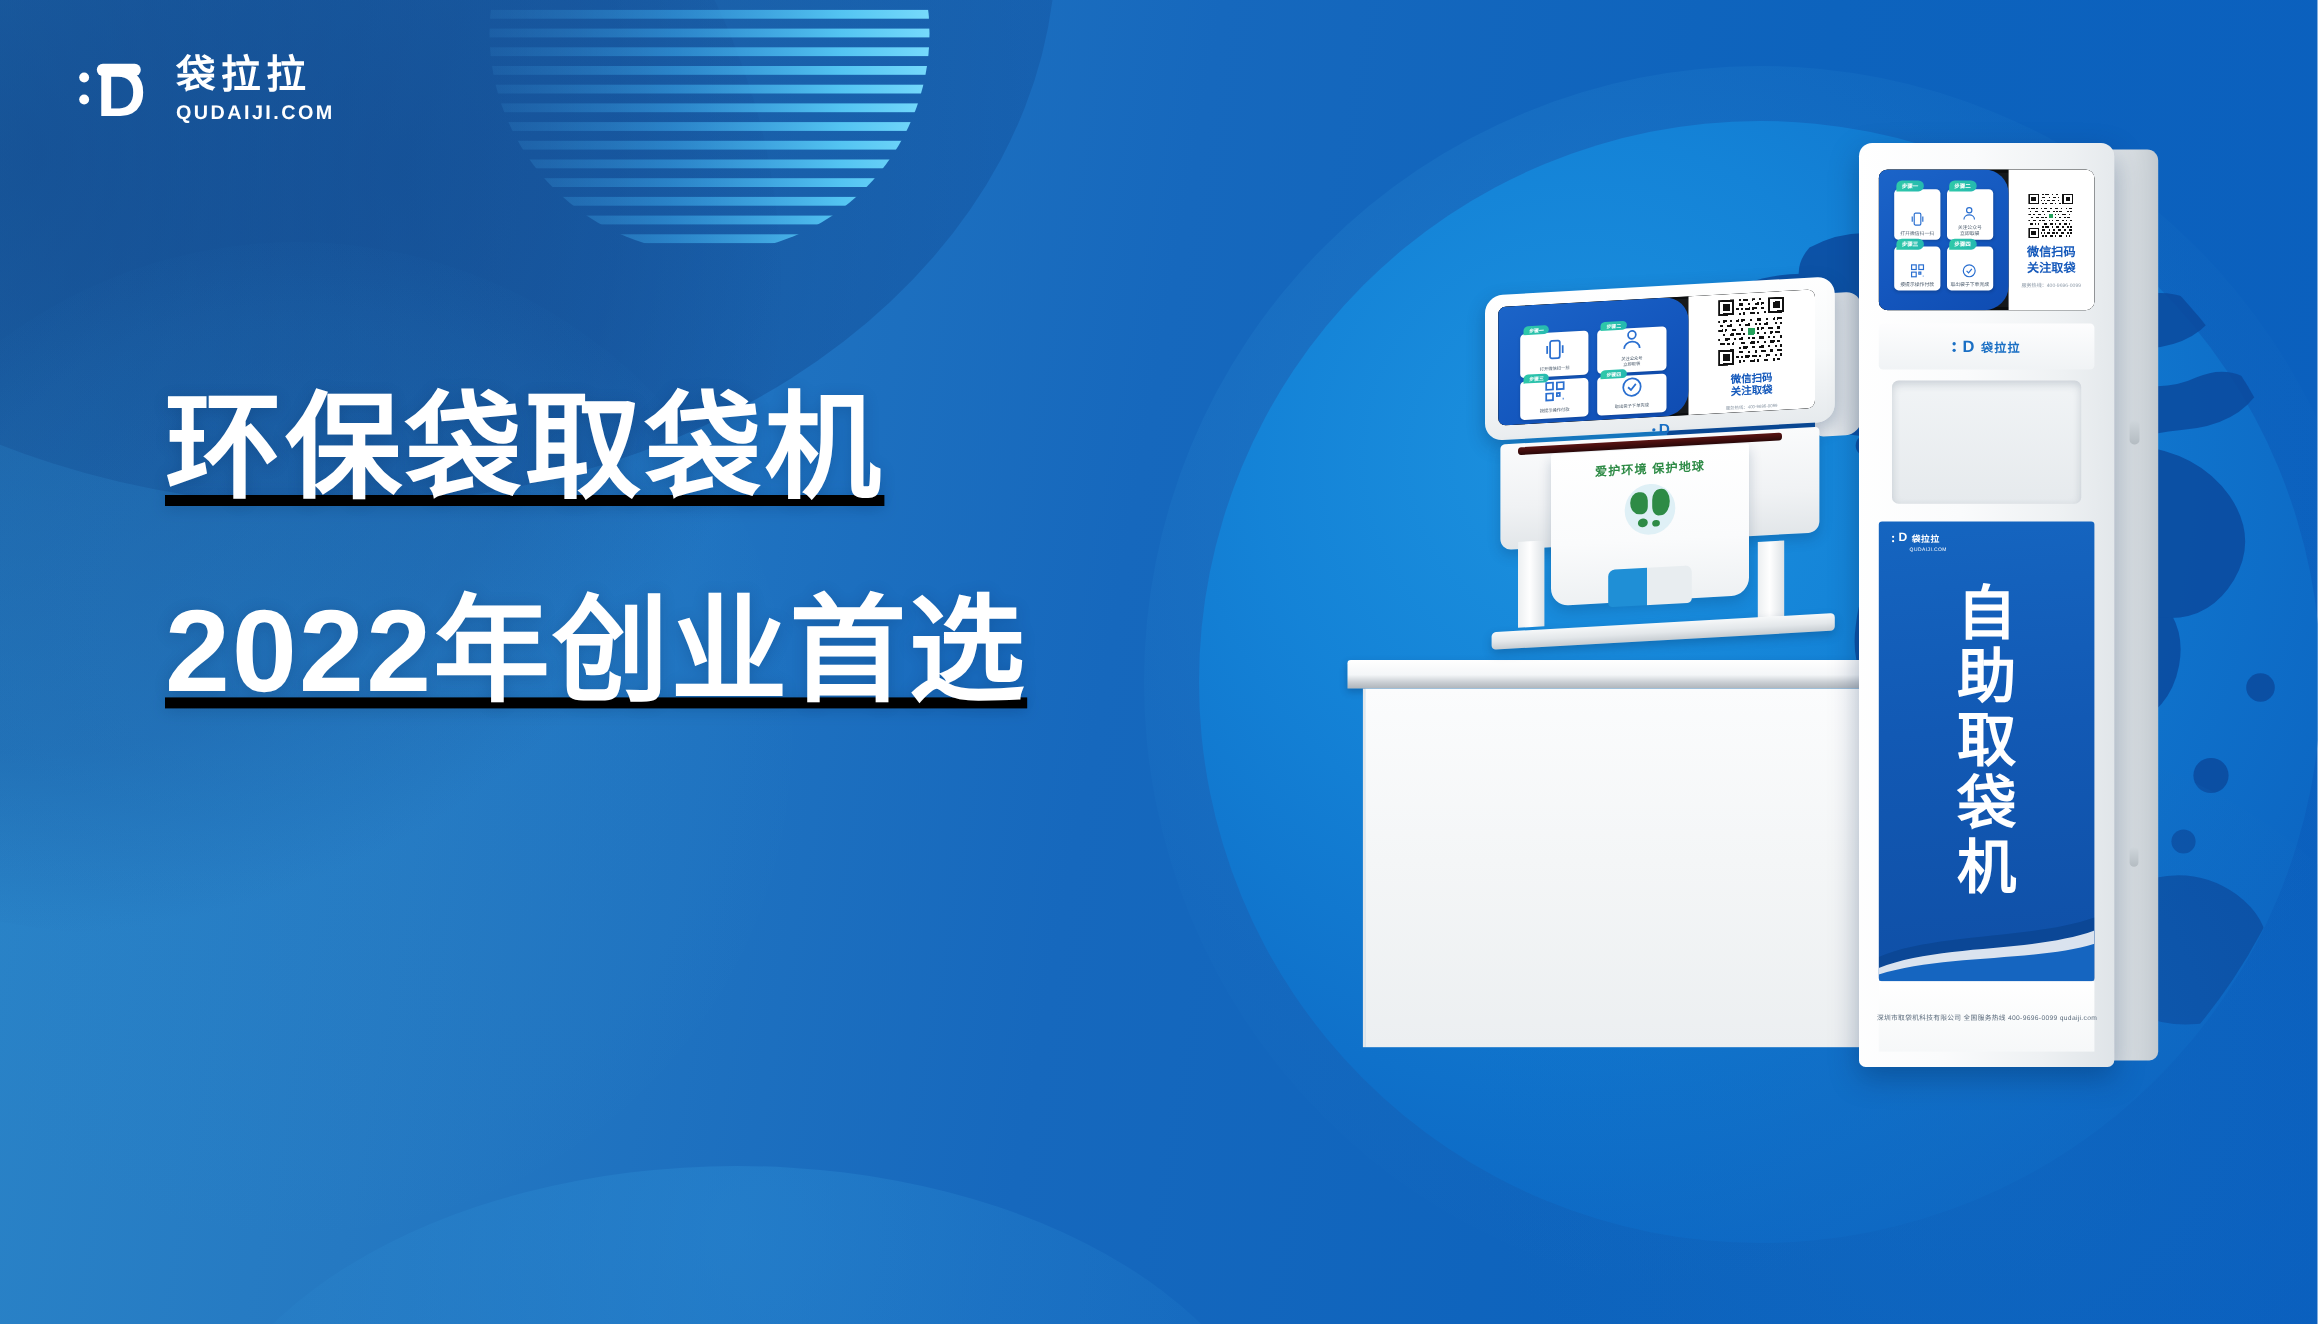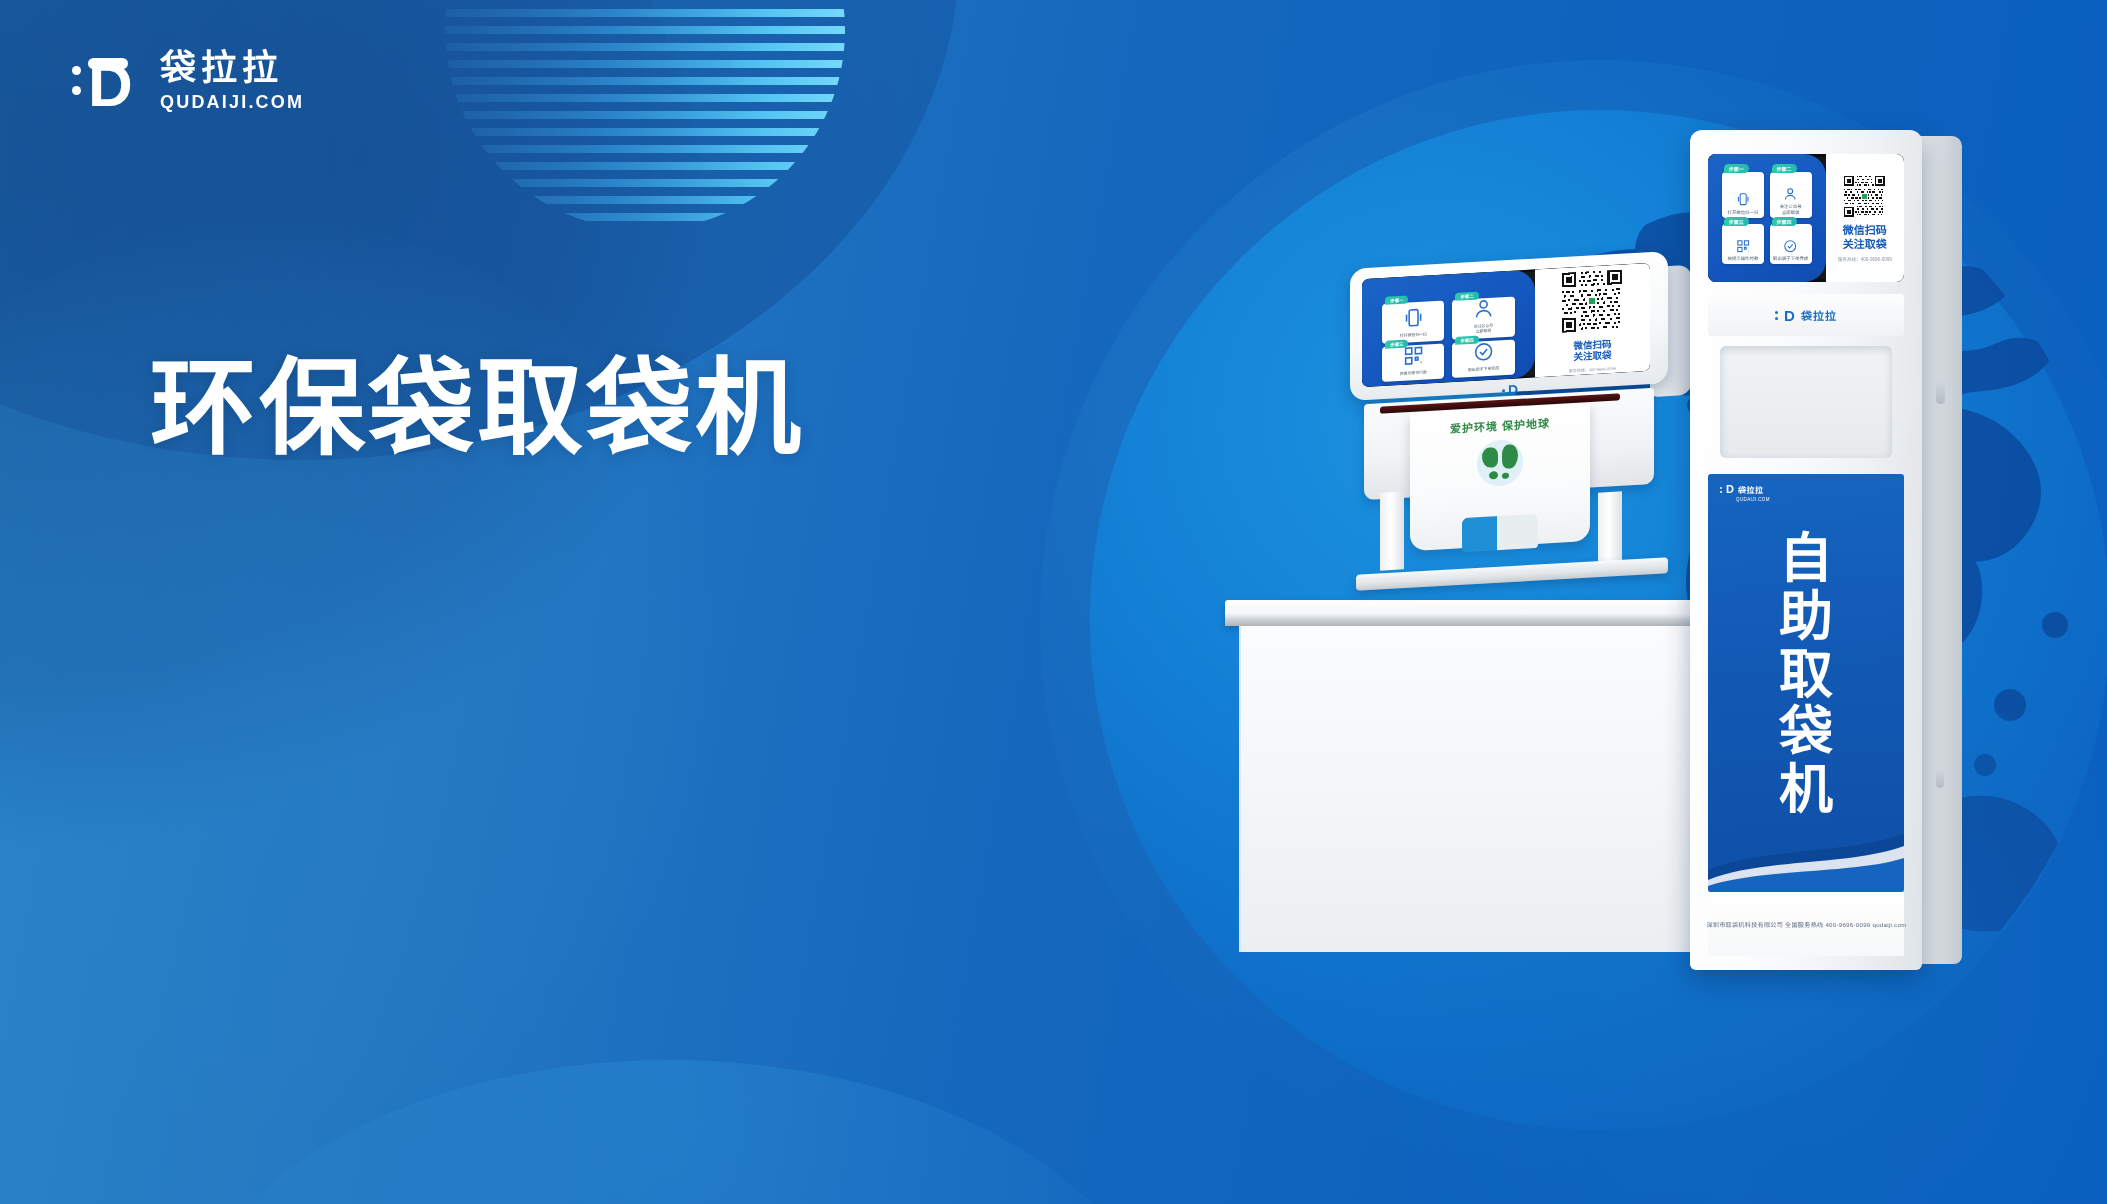--- a/index.html
+++ b/index.html
@@ -91,21 +91,21 @@
   }
   .logo-text{ display:flex; flex-direction:column; justify-content:center; }
   .logo-cn{
     color:#fff; font-size:36px; font-weight:700; letter-spacing:5px; line-height:40px;
   }
   .logo-en{
     color:#fff; font-size:18px; font-weight:700; letter-spacing:2.2px; line-height:22px; margin-top:3px;
   }
 
   
-  .copy{ position:absolute; left:150px; top:355px; z-index:40; }
+  .copy{ position:absolute; left:150px; top:355px; z-index:40;text-decoration:underline; }
   .headline{
     color:#fff; font-weight:700; font-size:106px; line-height:1.0;
     letter-spacing:3px; white-space:nowrap;
     text-shadow:0 2px 14px rgba(4,36,84,.22);
   }
   .headline.l2{ margin-top:78px; letter-spacing:2px; }
   .tagline{
     margin-top:102px; color:#f2f7fc; font-size:34px; font-weight:400;
     letter-spacing:9px; white-space:nowrap;
   }
@@ -426,20 +426,21 @@
       <span class="dee">D</span>
     </div>
     <div class="logo-text">
       <span class="logo-cn">袋拉拉</span>
       <span class="logo-en">QUDAIJI.COM</span>
     </div>
   </div>
 
   <div class="copy">
     <div class="headline">环保袋取袋机</div>
+    <div class="headline l2">2022年创业首选</div>
   </div>
 
   <div class="scene">
 
     <div class="counter">
       <div class="counter-top"></div>
       <div class="counter-body"></div>
     </div>
 
     <div class="desk-unit">

